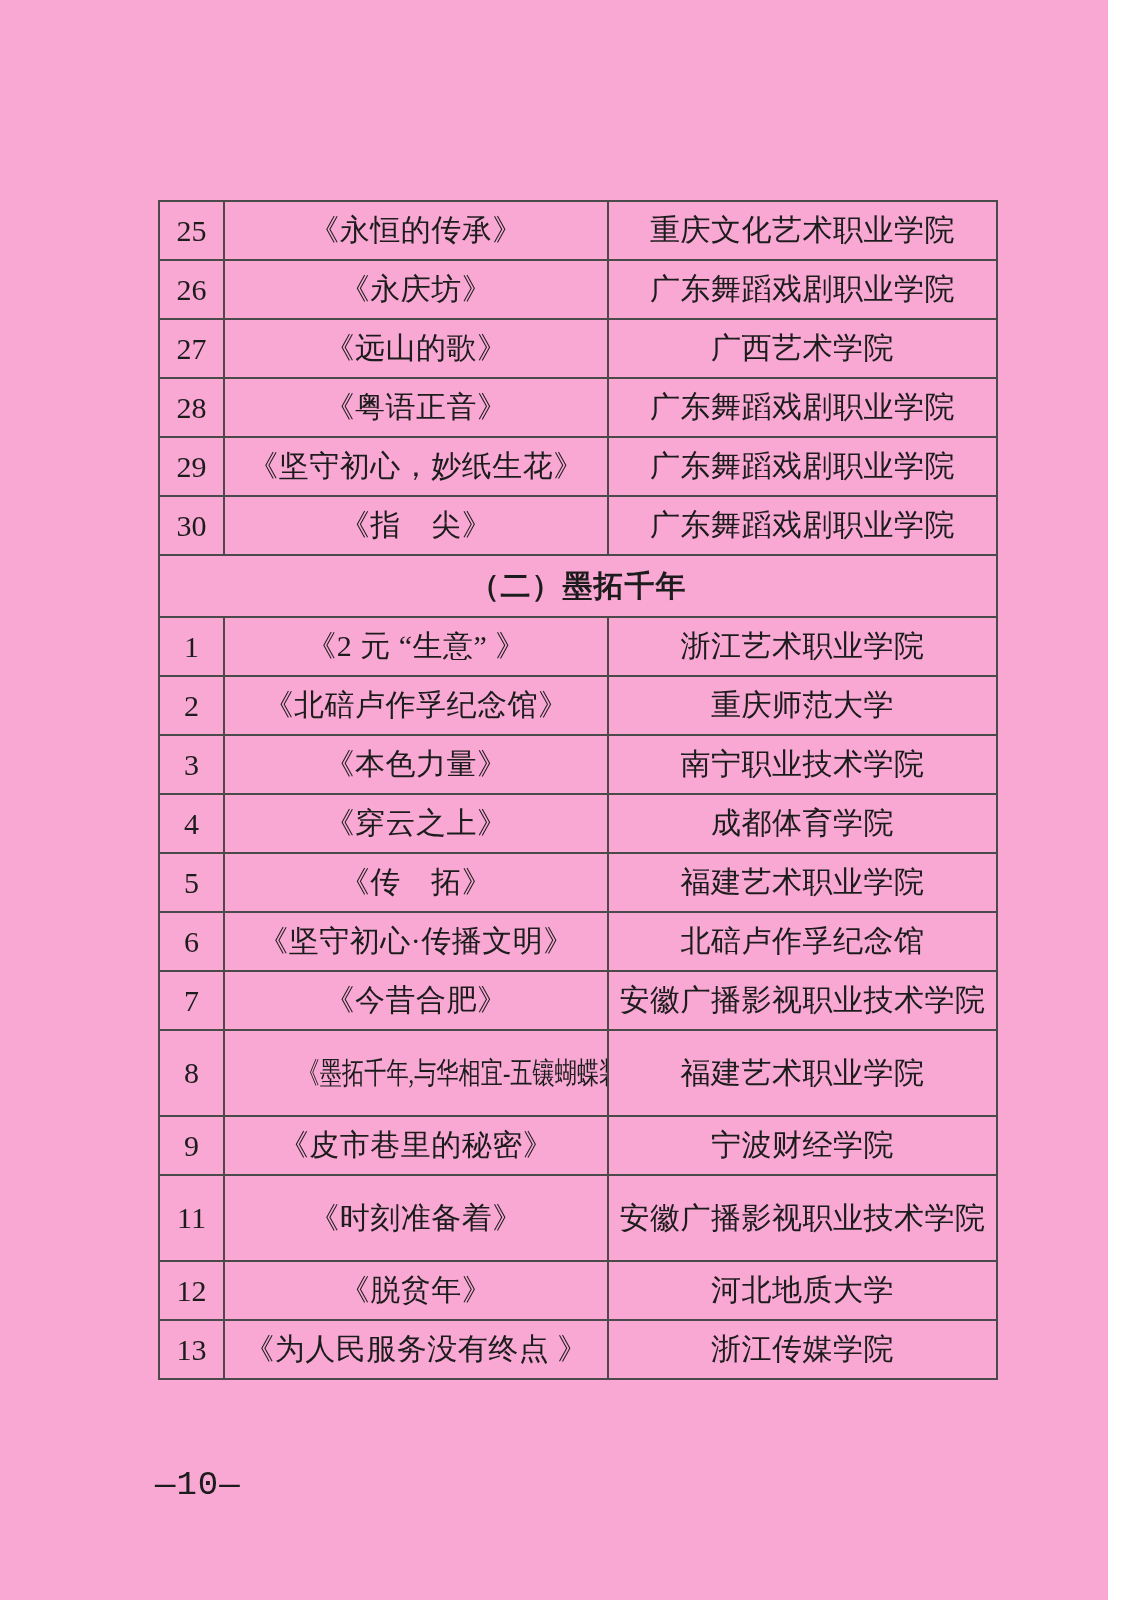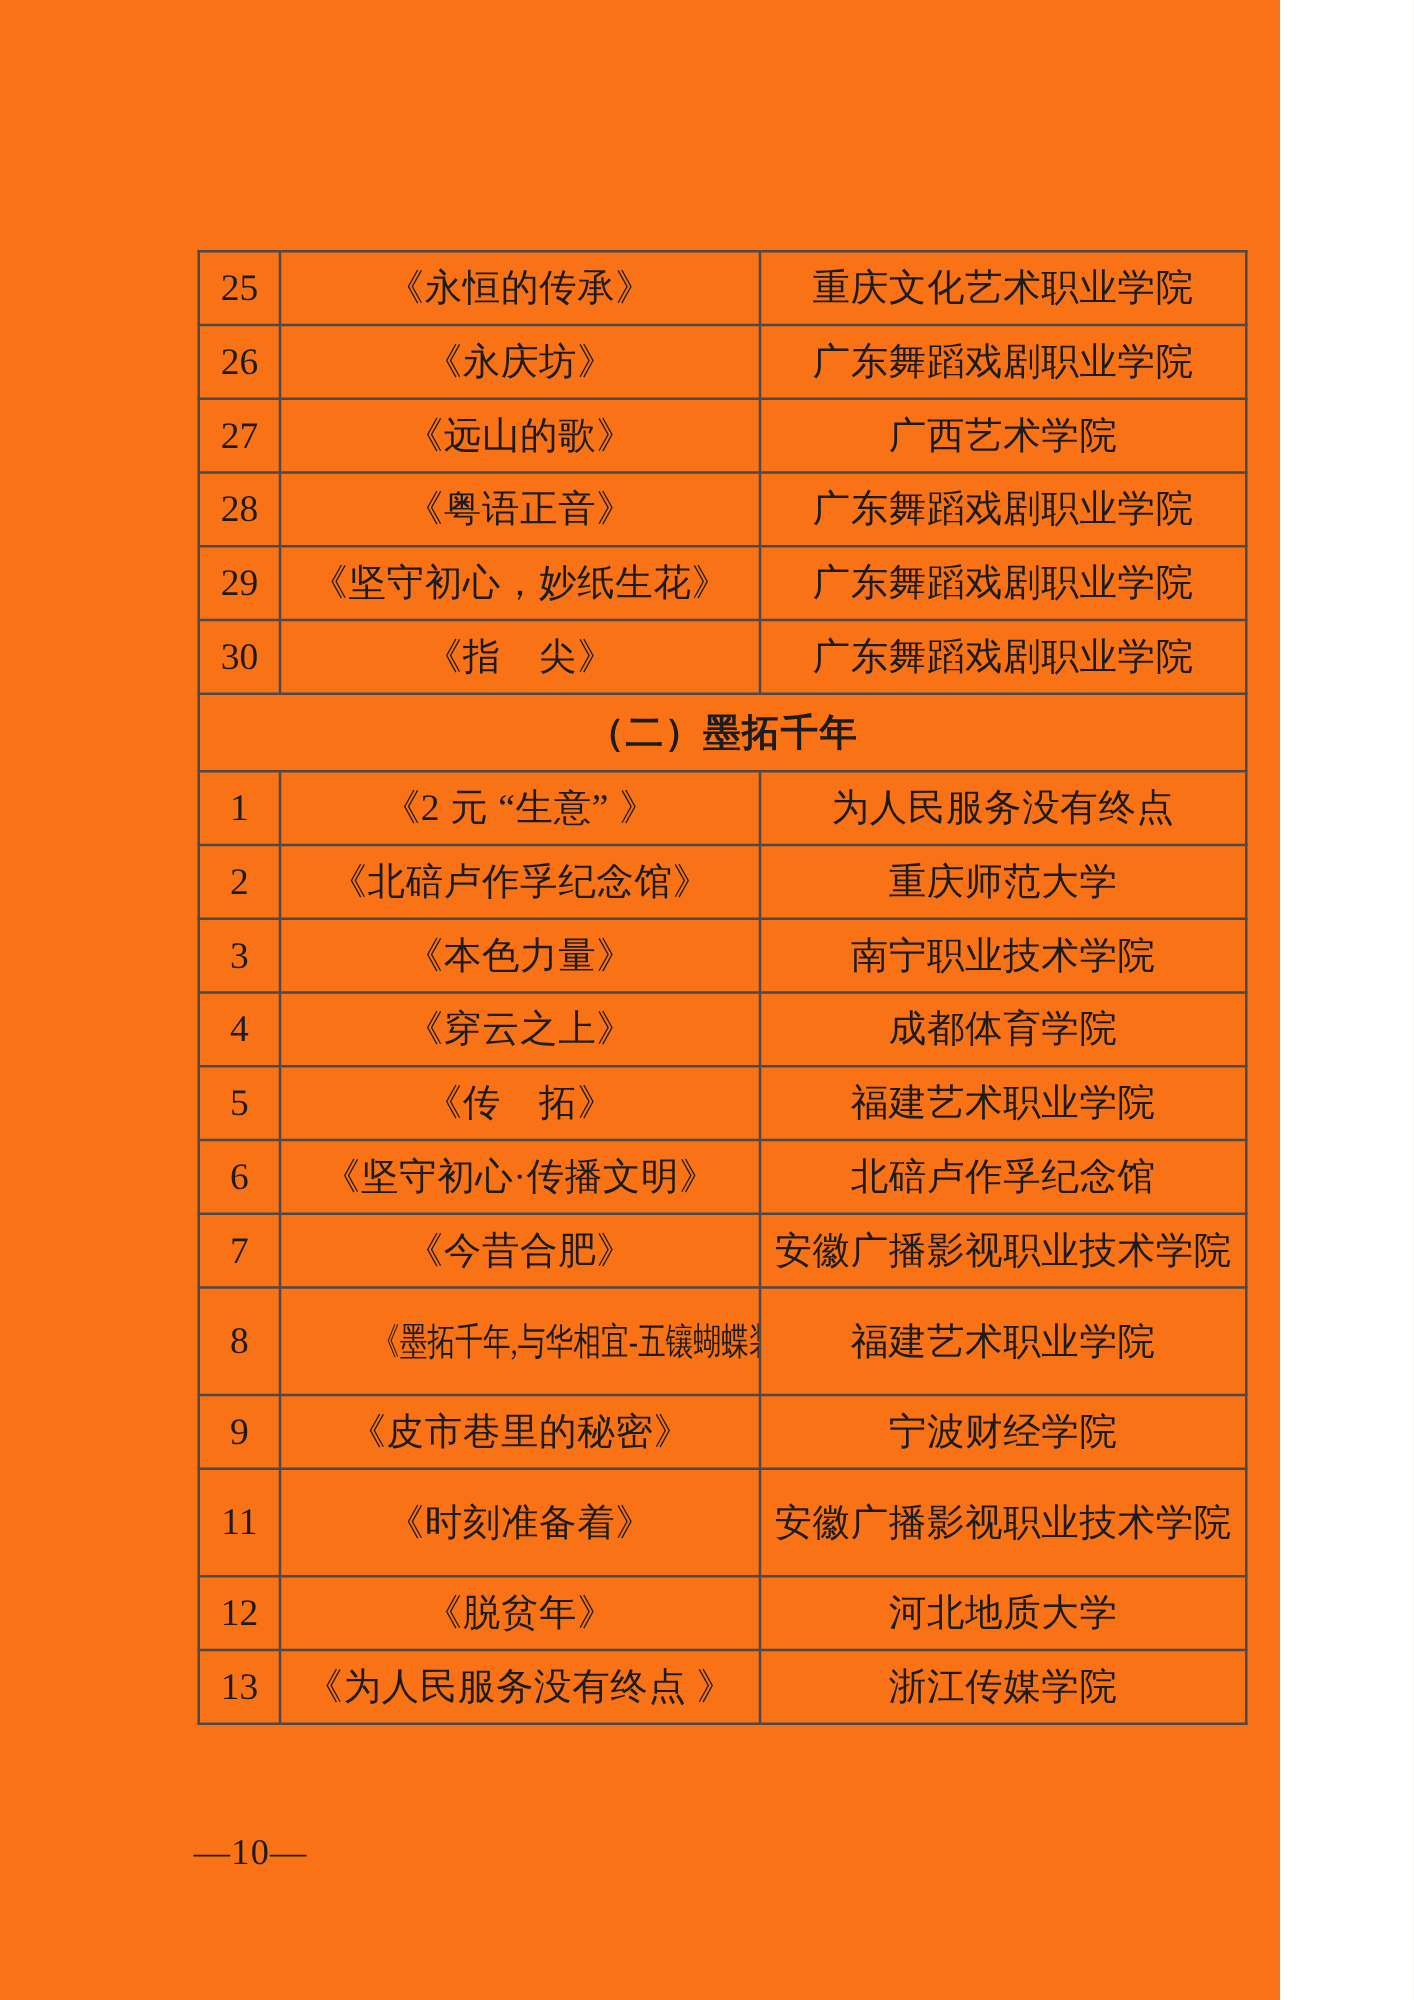--- a/index.html
+++ b/index.html
@@ -1,20 +1,20 @@
 <!DOCTYPE html>
 <html><head>
 <meta charset="utf-8">
 <style>
   html, body { margin: 0; padding: 0; background: #ffffff; }
   .page {
     position: relative;
-    width: 1024px;
+    width: 1108px;
     height: 1600px;
-    background: #f97316;
+    background: #f9a8d4;
     font-family: "Liberation Serif", "DejaVu Serif", serif;
     color: #1c1c1c;
     overflow: hidden;
   }
   table.award {
     position: absolute;
     left: 158px;
     top: 200px;
     width: 838px;
     border-collapse: collapse;
@@ -49,23 +49,24 @@
     display: inline-block;
     transform: scaleX(0.74);
     transform-origin: center center;
     white-space: nowrap;
     letter-spacing: 0;
   }
   .page-num {
     position: absolute;
     left: 155px;
     top: 1466px;
-    font-size: 29px;
+    font-size: 34px;
     letter-spacing: 1px;
     color: #1c1c1c;
+    font-family: Liberation Mono, monospace;
   }
 </style>
 </head>
 <body>
 
 <div class="page">
 
   <table class="award">
     <colgroup>
       <col style="width:65px">
@@ -104,21 +105,21 @@
         <td class="c-org">广东舞蹈戏剧职业学院</td>
       </tr>
 
       <tr class="h-hdr">
         <td class="c-section" colspan="3">（二）墨拓千年</td>
       </tr>
 
       <tr class="h-n">
         <td class="c-num">1</td>
         <td class="c-title">《2 元 “生意” 》</td>
-        <td class="c-org">为人民服务没有终点</td>
+        <td class="c-org">浙江艺术职业学院</td>
       </tr>
       <tr class="h-n">
         <td class="c-num">2</td>
         <td class="c-title">《北碚卢作孚纪念馆》</td>
         <td class="c-org">重庆师范大学</td>
       </tr>
       <tr class="h-n">
         <td class="c-num">3</td>
         <td class="c-title">《本色力量》</td>
         <td class="c-org">南宁职业技术学院</td>

